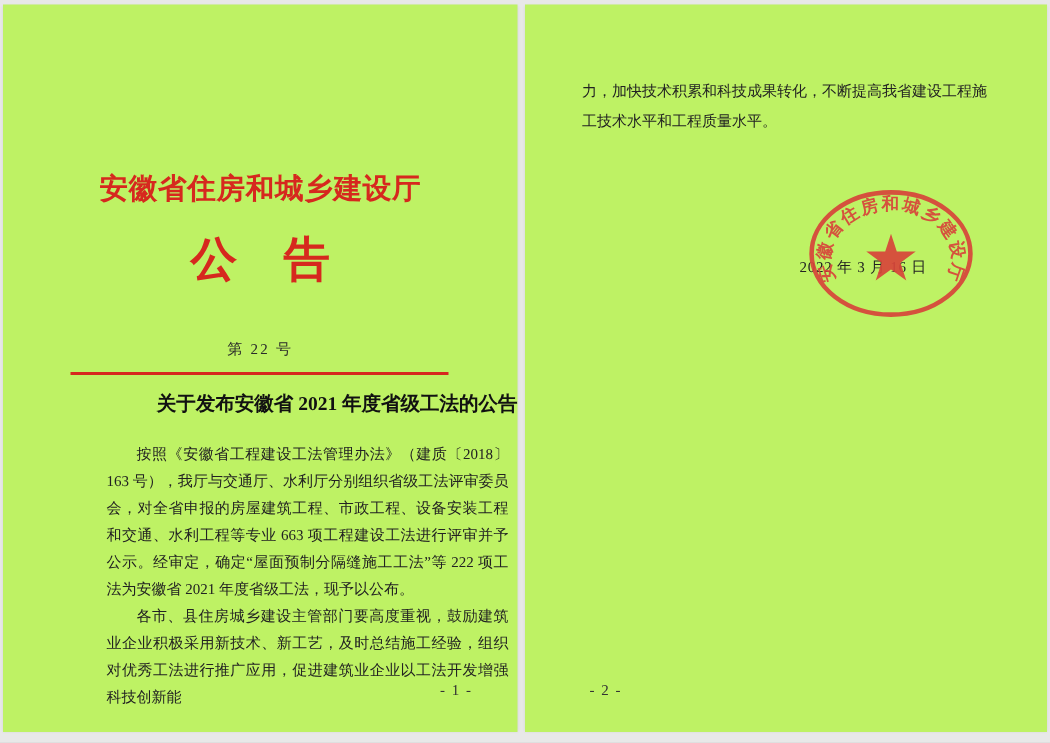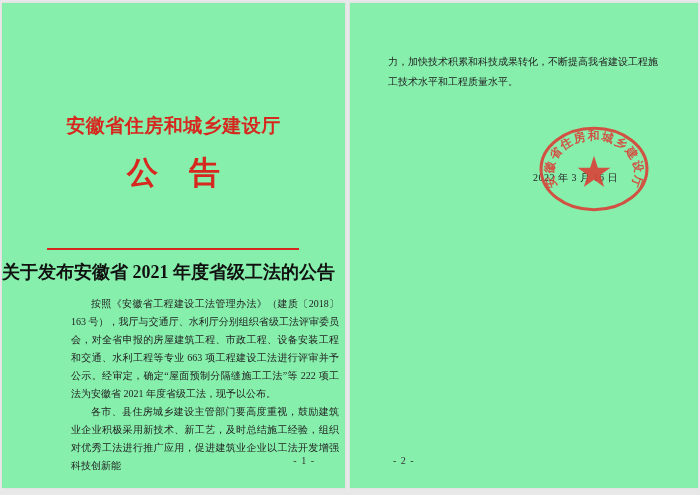--- a/index.html
+++ b/index.html
@@ -3,21 +3,21 @@
 <meta charset="utf-8">
 <style>
   html,body{margin:0;padding:0;}
   body{background:#cfcfcf;}
   .canvas{
     position:relative;width:700px;height:495px;background:#e8e8e8;
     font-family:"Liberation Serif","DejaVu Serif",serif;overflow:hidden;
     color:#1c1c1c;
   }
   .page{
-    position:absolute;top:3px;height:485px;background:#86efac;
+    position:absolute;top:3px;height:485px;background:#bef264;
     box-sizing:border-box;box-shadow:0 0 2px rgba(0,0,0,0.08);
   }
   .page1{left:2px;width:343px;}
   .page2{left:350px;width:348px;}
 
   
   .dept{
     position:absolute;top:110px;left:0;right:0;text-align:center;
     color:#d6281e;font-size:19px;font-weight:bold;letter-spacing:0.5px;
   }
@@ -27,22 +27,22 @@
   }
   .docnum{
     position:absolute;top:223px;left:0;right:0;text-align:center;
     font-size:10px;letter-spacing:1.5px;color:#2a2a2a;
   }
   .redline{
     position:absolute;top:245px;left:45px;width:252px;height:2px;
     background:#d6281e;
   }
   .heading{
-    position:absolute;top:257px;left:0;right:0;text-align:left;
-    font-size:18px;font-weight:bold;color:#111;
+    position:absolute;top:257px;left:0;right:0;text-align:right;
+    font-size:13px;font-weight:bold;color:#111;
   }
   .bodytext{
     position:absolute;top:292px;left:45px;width:268px;
     font-size:10px;line-height:18px;text-align:justify;
     text-justify:inter-character;color:#222;margin-left:24px;
   }
   .bodytext p{margin:0;text-indent:2em;}
   .pagenum{
     position:absolute;top:452px;font-size:10px;color:#333;letter-spacing:1px;
   }
@@ -69,20 +69,21 @@
   .p2num{left:43px;width:270px;text-align:left;}
 </style>
 </head>
 <body>
 
 <div class="canvas">
 
   <div class="page page1">
     <div class="dept">安徽省住房和城乡建设厅</div>
     <div class="gonggao">公　告</div>
+    <div class="docnum">第 22 号</div>
     <div class="redline"></div>
     <div class="heading">关于发布安徽省 2021 年度省级工法的公告</div>
     <div class="bodytext">
       <p>按照《安徽省工程建设工法管理办法》（建质〔2018〕163 号），我厅与交通厅、水利厅分别组织省级工法评审委员会，对全省申报的房屋建筑工程、市政工程、设备安装工程和交通、水利工程等专业 663 项工程建设工法进行评审并予公示。经审定，确定“屋面预制分隔缝施工工法”等 222 项工法为安徽省 2021 年度省级工法，现予以公布。</p>
       <p>各市、县住房城乡建设主管部门要高度重视，鼓励建筑业企业积极采用新技术、新工艺，及时总结施工经验，组织对优秀工法进行推广应用，促进建筑业企业以工法开发增强科技创新能</p>
     </div>
     <div class="pagenum p1num">- 1 -</div>
   </div>
 
   <div class="page page2">

